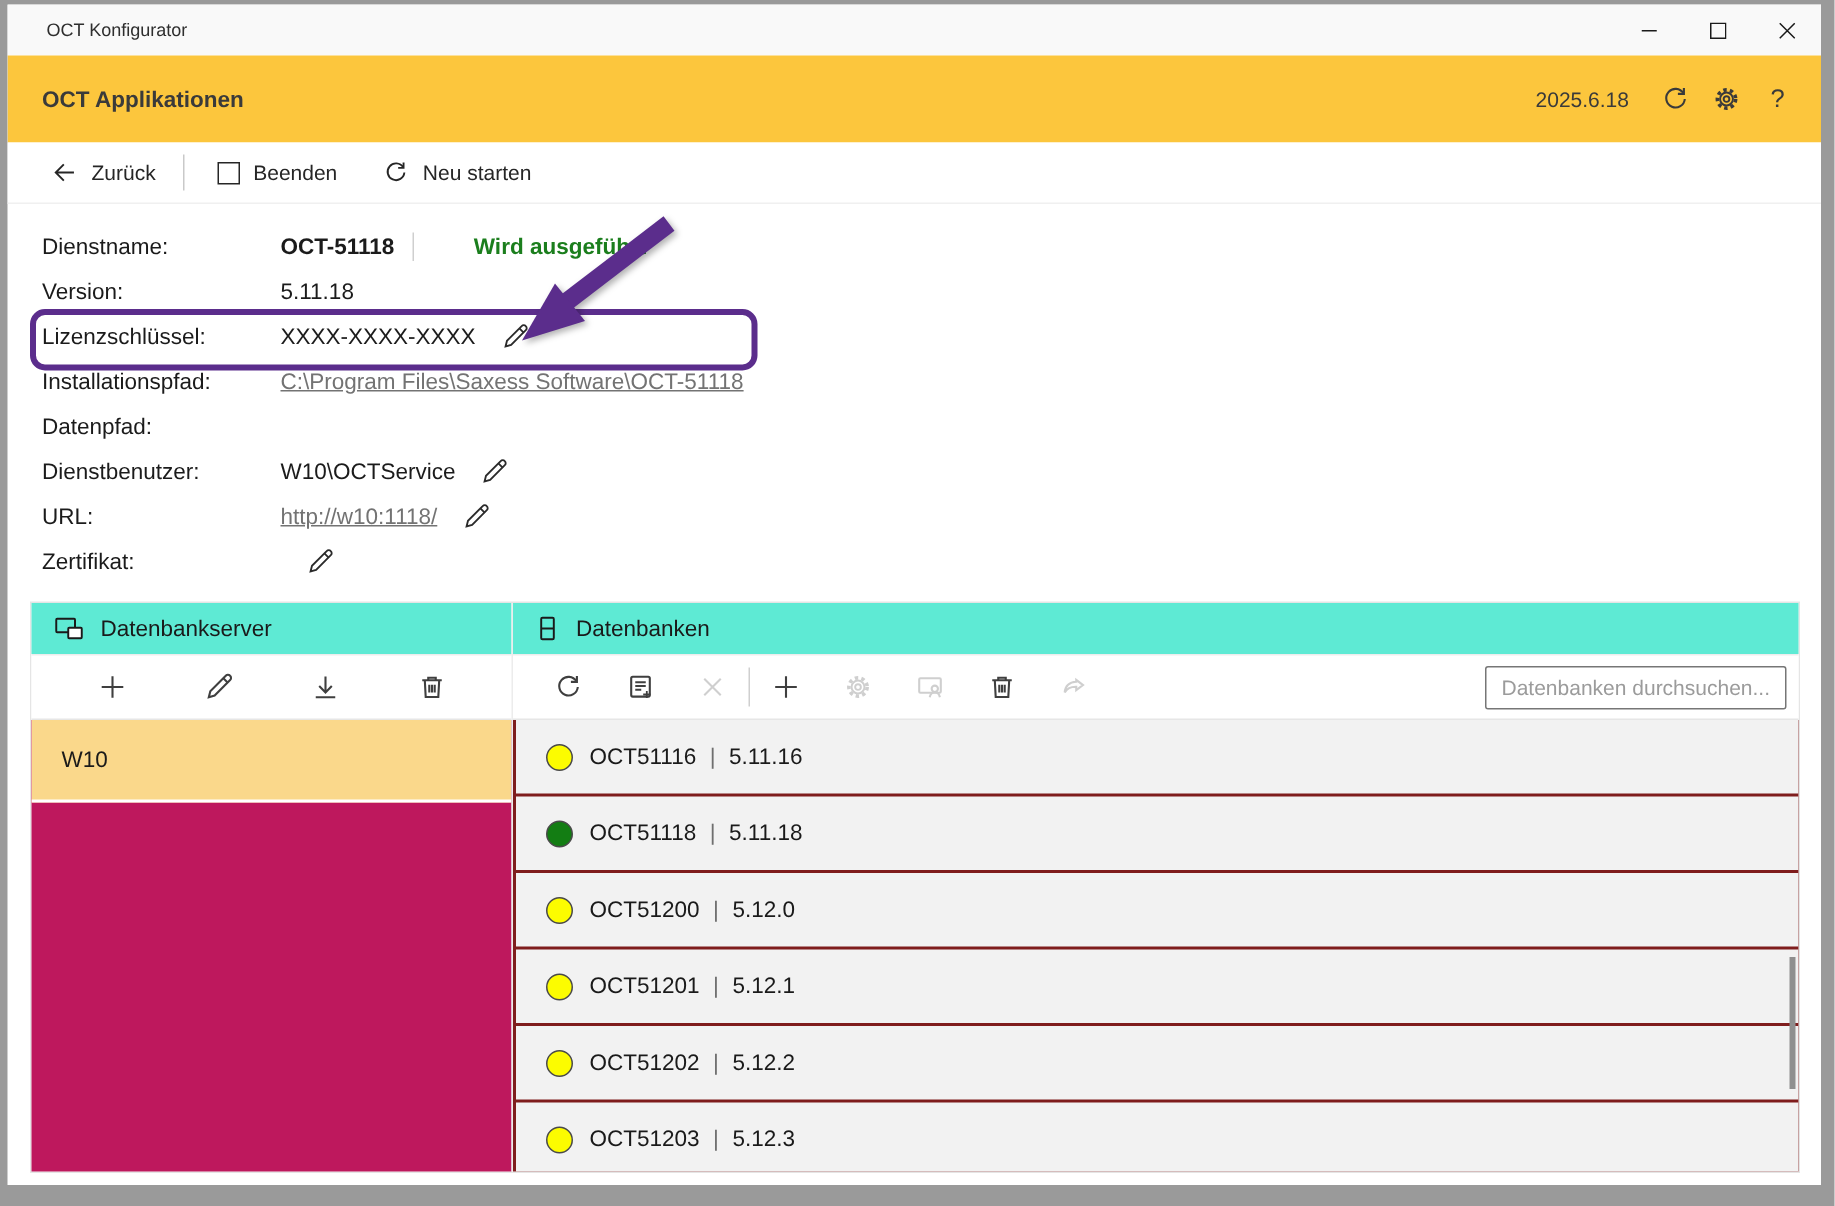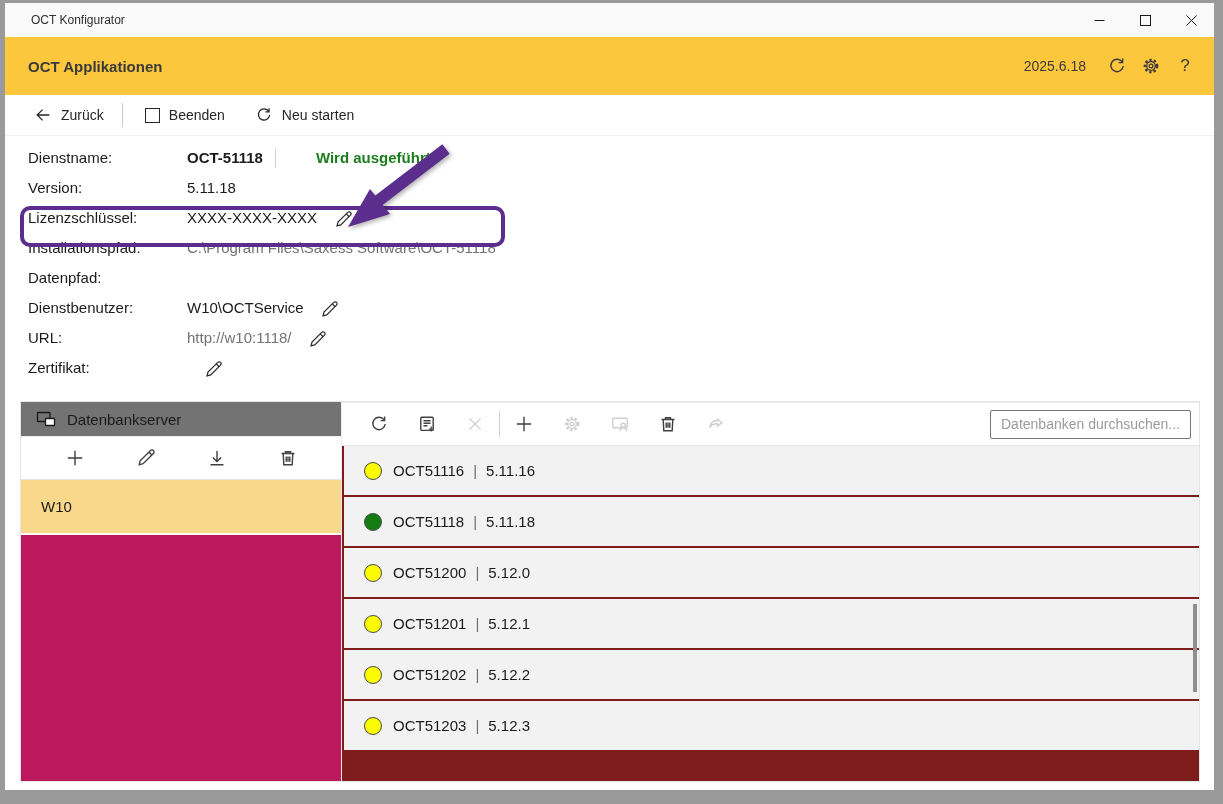--- a/index.html
+++ b/index.html
@@ -28,45 +28,45 @@
   .app-header .pad-r{width:12px;}
   
   .cmd-bar{height:40px;display:flex;align-items:center;border-bottom:1px solid #f0f0f0;flex:0 0 auto;background:#fff;}
   .cmd-btn{display:flex;align-items:center;gap:9px;font-size:14px;color:#262626;padding:0 6px;height:32px;cursor:default;}
   .cmd-btn svg{stroke:#262626;stroke-width:1.4;fill:none;}
   .cmd-sep{width:1px;height:24px;background:#c9c9c9;margin:0 16px 0 12px;}
   .cmd-bar .first{margin-left:23px;}
   .sq-icon{width:13px;height:13px;border:1.4px solid #262626;display:inline-block;}
   
   .details{height:265px;position:relative;padding-top:13px;box-sizing:border-box;flex:0 0 auto;}
-  .detail-row{height:30px;display:flex;align-items:flex-start;padding-left:23px;font-size:15px;color:#1b1b1b;}
+  .detail-row{height:30px;display:flex;align-items:center;padding-left:23px;font-size:15px;color:#1b1b1b;}
   .d-label{width:159px;flex:0 0 auto;}
   .d-value.bold{font-weight:bold;}
-  .d-value.link{color:#737373;}
+  .d-value.link{color:#737373;text-decoration:underline;}
   .vsep{display:none;width:1px;height:19px;background:#cfcfcf;margin:0 12px;}
   .d-status{display:none;font-weight:bold;color:#1B7E1D;margin-left:28px;}
   .detail-row.has-status .vsep{display:inline-block;}
   .detail-row.has-status .d-status{display:inline;}
   .edit-btn{display:none;margin-left:16px;width:20px;height:20px;align-items:center;justify-content:center;}
   .edit-btn svg{stroke:#2b2b2b;stroke-width:1.3;fill:none;}
   .detail-row.editable .edit-btn{display:inline-flex;}
   
   .license-box{
     position:absolute;left:15px;top:70px;width:477px;height:33px;
     border:4px solid #5B2D8C;border-radius:10px;pointer-events:none;
   }
   .annot-arrow{position:absolute;left:333px;top:3px;width:120px;height:100px;pointer-events:none;
     filter:drop-shadow(2px 2px 2px rgba(0,0,0,0.30));}
   
   .panels{margin-left:15px;width:1180px;height:381px;border:1px solid #e5e5e5;box-sizing:border-box;
     display:flex;flex:0 0 auto;background:#fff;}
   .panel{display:flex;flex-direction:column;height:100%;box-sizing:border-box;}
   .panel-left{width:320px;flex:0 0 auto;}
   .panel-right{flex:1;border-left:1px solid #ececec;min-width:0;}
-  .panel-head{height:34px;display:flex;align-items:center;gap:9px;padding-left:13px;font-size:15px;color:#1a1a1a;flex:0 0 auto;background:#737373;}
+  .panel-head{height:34px;display:flex;align-items:center;gap:9px;padding-left:13px;font-size:15px;color:#1a1a1a;flex:0 0 auto;background:#5eead4;}
   .panel-head svg{stroke:#1a1a1a;stroke-width:1.3;fill:none;}
   .panel-tools{height:44px;border-top:1px solid #ededed;border-bottom:1px solid #e6e6e6;display:flex;align-items:center;flex:0 0 auto;background:#fff;box-sizing:border-box;}
   .tool-btn{width:20px;height:20px;display:flex;align-items:center;justify-content:center;color:#3f3f3f;}
   .tool-btn svg{stroke:#3f3f3f;stroke-width:1.4;fill:none;}
   .tool-btn.disabled svg{stroke:#cfcfcf;}
   .tools-left{justify-content:space-around;padding:0 18px;}
   .tools-right{gap:28px;padding-left:27px;}
   .tool-sep{width:1px;height:26px;background:#cfcfcf;margin:0 -14px;}
   .search-box{margin-left:auto;margin-right:8px;width:201px;height:29px;border:1px solid #767676;border-radius:2px;
     font-size:14px;color:#1a1a1a;padding:0 10px;box-sizing:border-box;background:#fff;outline:none;
@@ -268,20 +268,27 @@
         </div>
       </div>
       <div class="server-list">
   <div class="server-item selected">
     <span>W10</span>
   </div>
 </div>
     </div>
 
     <div class="panel panel-right">
+      <div class="panel-head">
+        <svg width="20" height="20" viewBox="0 0 20 20">
+            <rect x="5.8" y="2.8" width="8.4" height="14.4" rx="0.8"></rect>
+            <path d="M5.8 10h8.4"></path>
+          </svg>
+        <span>Datenbanken</span>
+      </div>
       <div class="panel-tools tools-right">
         <div class="tool-btn">
           <svg width="20" height="20" viewBox="0 0 20 20">
               <path d="M15.3 6.2A6.2 6.2 0 1 0 16.2 10"></path>
               <path d="M15.6 2.6v4h-4"></path>
             </svg>
         </div>
         <div class="tool-btn">
           <svg width="20" height="20" viewBox="0 0 20 20">
               <rect x="3.8" y="3.2" width="12.4" height="13.2" rx="1"></rect>

